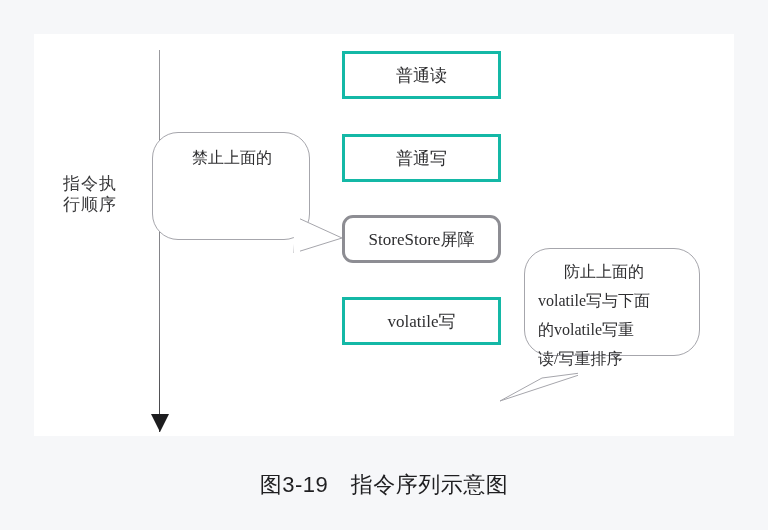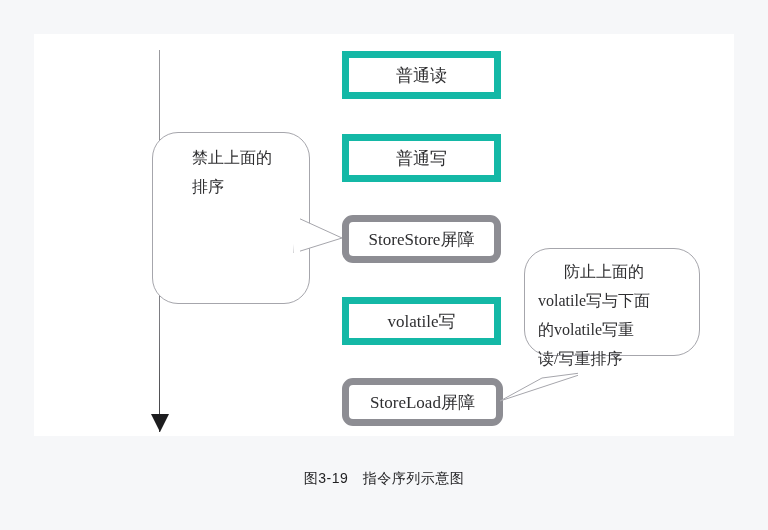--- a/index.html
+++ b/index.html
@@ -52,21 +52,21 @@
     line-height: 21px;
     color: #3a3a3c;
     letter-spacing: 1px;
   }
   
   .op-box {
     position: absolute;
     left: 308px;
     width: 159px;
     height: 48px;
-    border: 7px solid #14b8a6;
+    border: 3px solid #14b8a6;
     background: #ffffff;
     display: flex;
     align-items: center;
     justify-content: center;
     font-size: 17px;
     color: #2e2e30;
     box-sizing: border-box;
   }
   .op-box.sharp { border-radius: 0; }
   .op-box.rounded { border-radius: 11px; border-color: #8d8d93; }
@@ -84,21 +84,21 @@
     box-sizing: border-box;
     font-size: 16px;
     line-height: 29px;
     color: #2e2e30;
     padding: 10px 13px 8px 13px;
   }
   #callout-left {
     left: 118px;
     top: 98px;
     width: 158px;
-    height: 172px;
+    height: 108px;
     text-indent: 26px;
   }
   #callout-right {
     left: 490px;
     top: 214px;
     width: 176px;
     height: 108px;
     text-indent: 26px;
     padding-top: 8px;
   }
@@ -110,48 +110,50 @@
     pointer-events: none;
   }
   
   #caption {
     position: absolute;
     left: 0;
     top: 470px;
     width: 768px;
     text-align: center;
     font-family: "Liberation Sans", "DejaVu Sans", sans-serif;
-    font-size: 14px;
+    font-size: 22px;
     color: #1f1f21;
     letter-spacing: 0.5px;
   }
 </style>
 </head>
 <body>
 
 <div id="page">
 
   <div id="figure-canvas">
 
     <div class="axis-line"></div>
     <div class="axis-head"></div>
+    <div class="axis-label">
+      <div>指令执</div>
+      <div>行顺序</div>
+    </div>
 
     <div class="op-box sharp" id="box-normal-read">普通读</div>
 
     <div class="op-box sharp" id="box-normal-write">普通写</div>
 
     <div class="op-box rounded" id="box-storestore">StoreStore屏障</div>
 
     <div class="op-box sharp" id="box-volatile-write">volatile写</div>
 
-    <div class="op-box rounded" id="box-storeload">StoreLoad屏障</div>
 
     <div class="callout" id="callout-left">
       <div class="line first">禁止上面的</div>
-      <div class="line">排序</div>
     </div>
     <svg class="tail-svg" style="left:260px; top:175px; width:60px; height:45px;">
       <polygon points="2,8 48,29 0,44" fill="#ffffff" stroke="#a6a6ac" stroke-width="1"></polygon>
       <rect x="0" y="6" width="6" height="40" fill="#ffffff"></rect>
     </svg>
 
     <div class="callout" id="callout-right">
       <div class="line first">防止上面的</div>
       <div class="line">volatile写与下面</div>
       <div class="line">的volatile写重</div>

